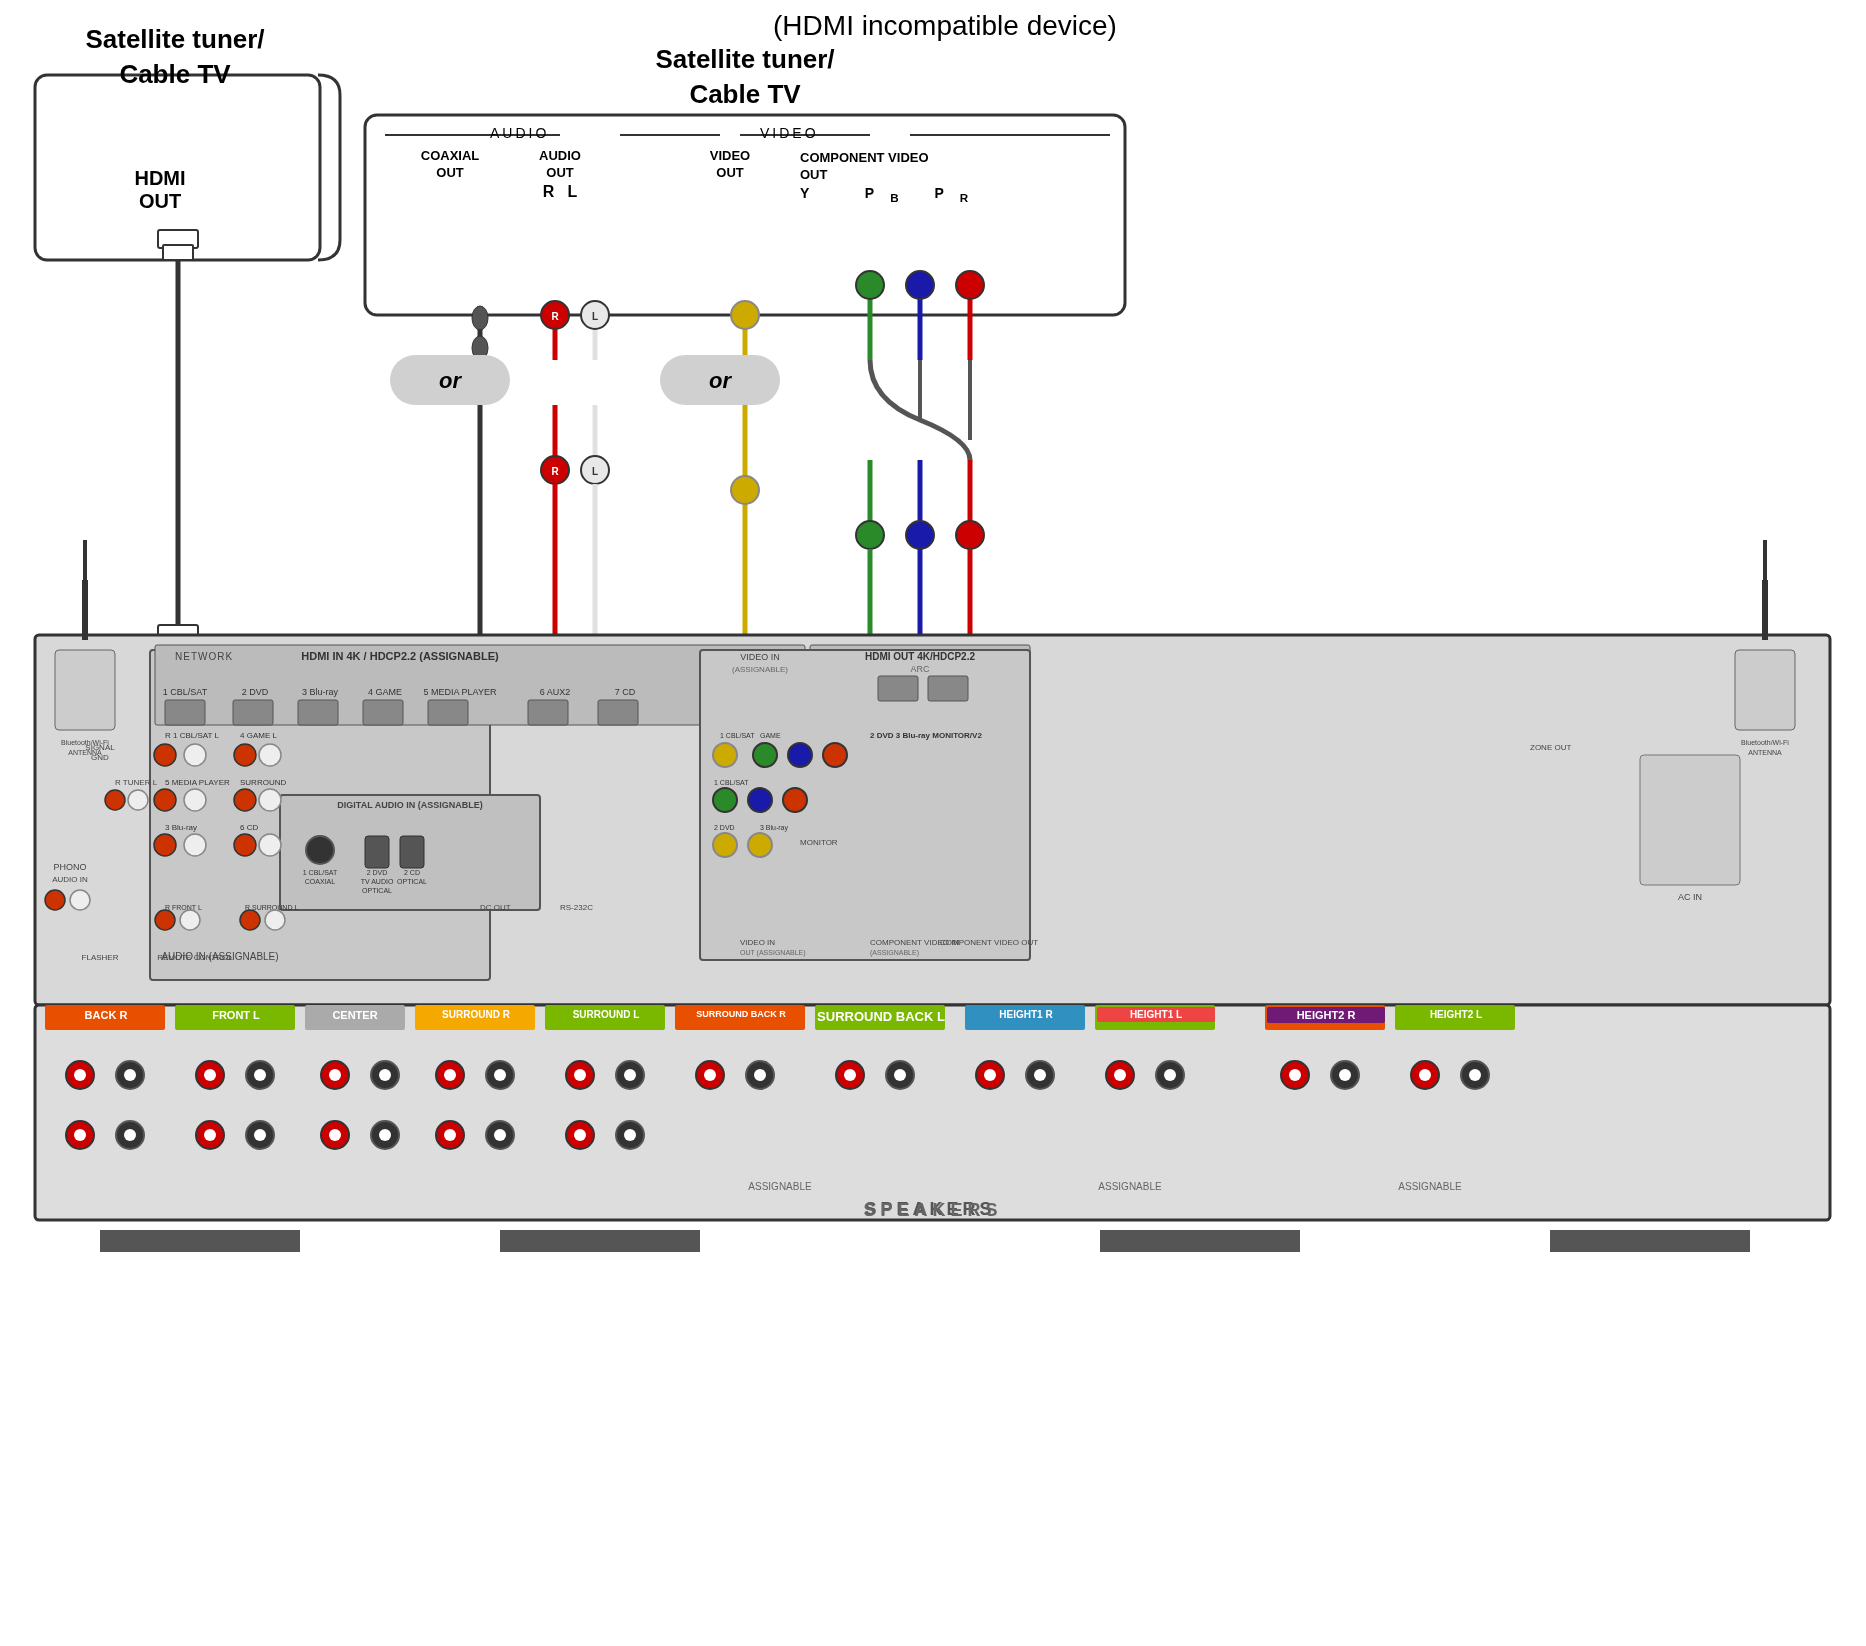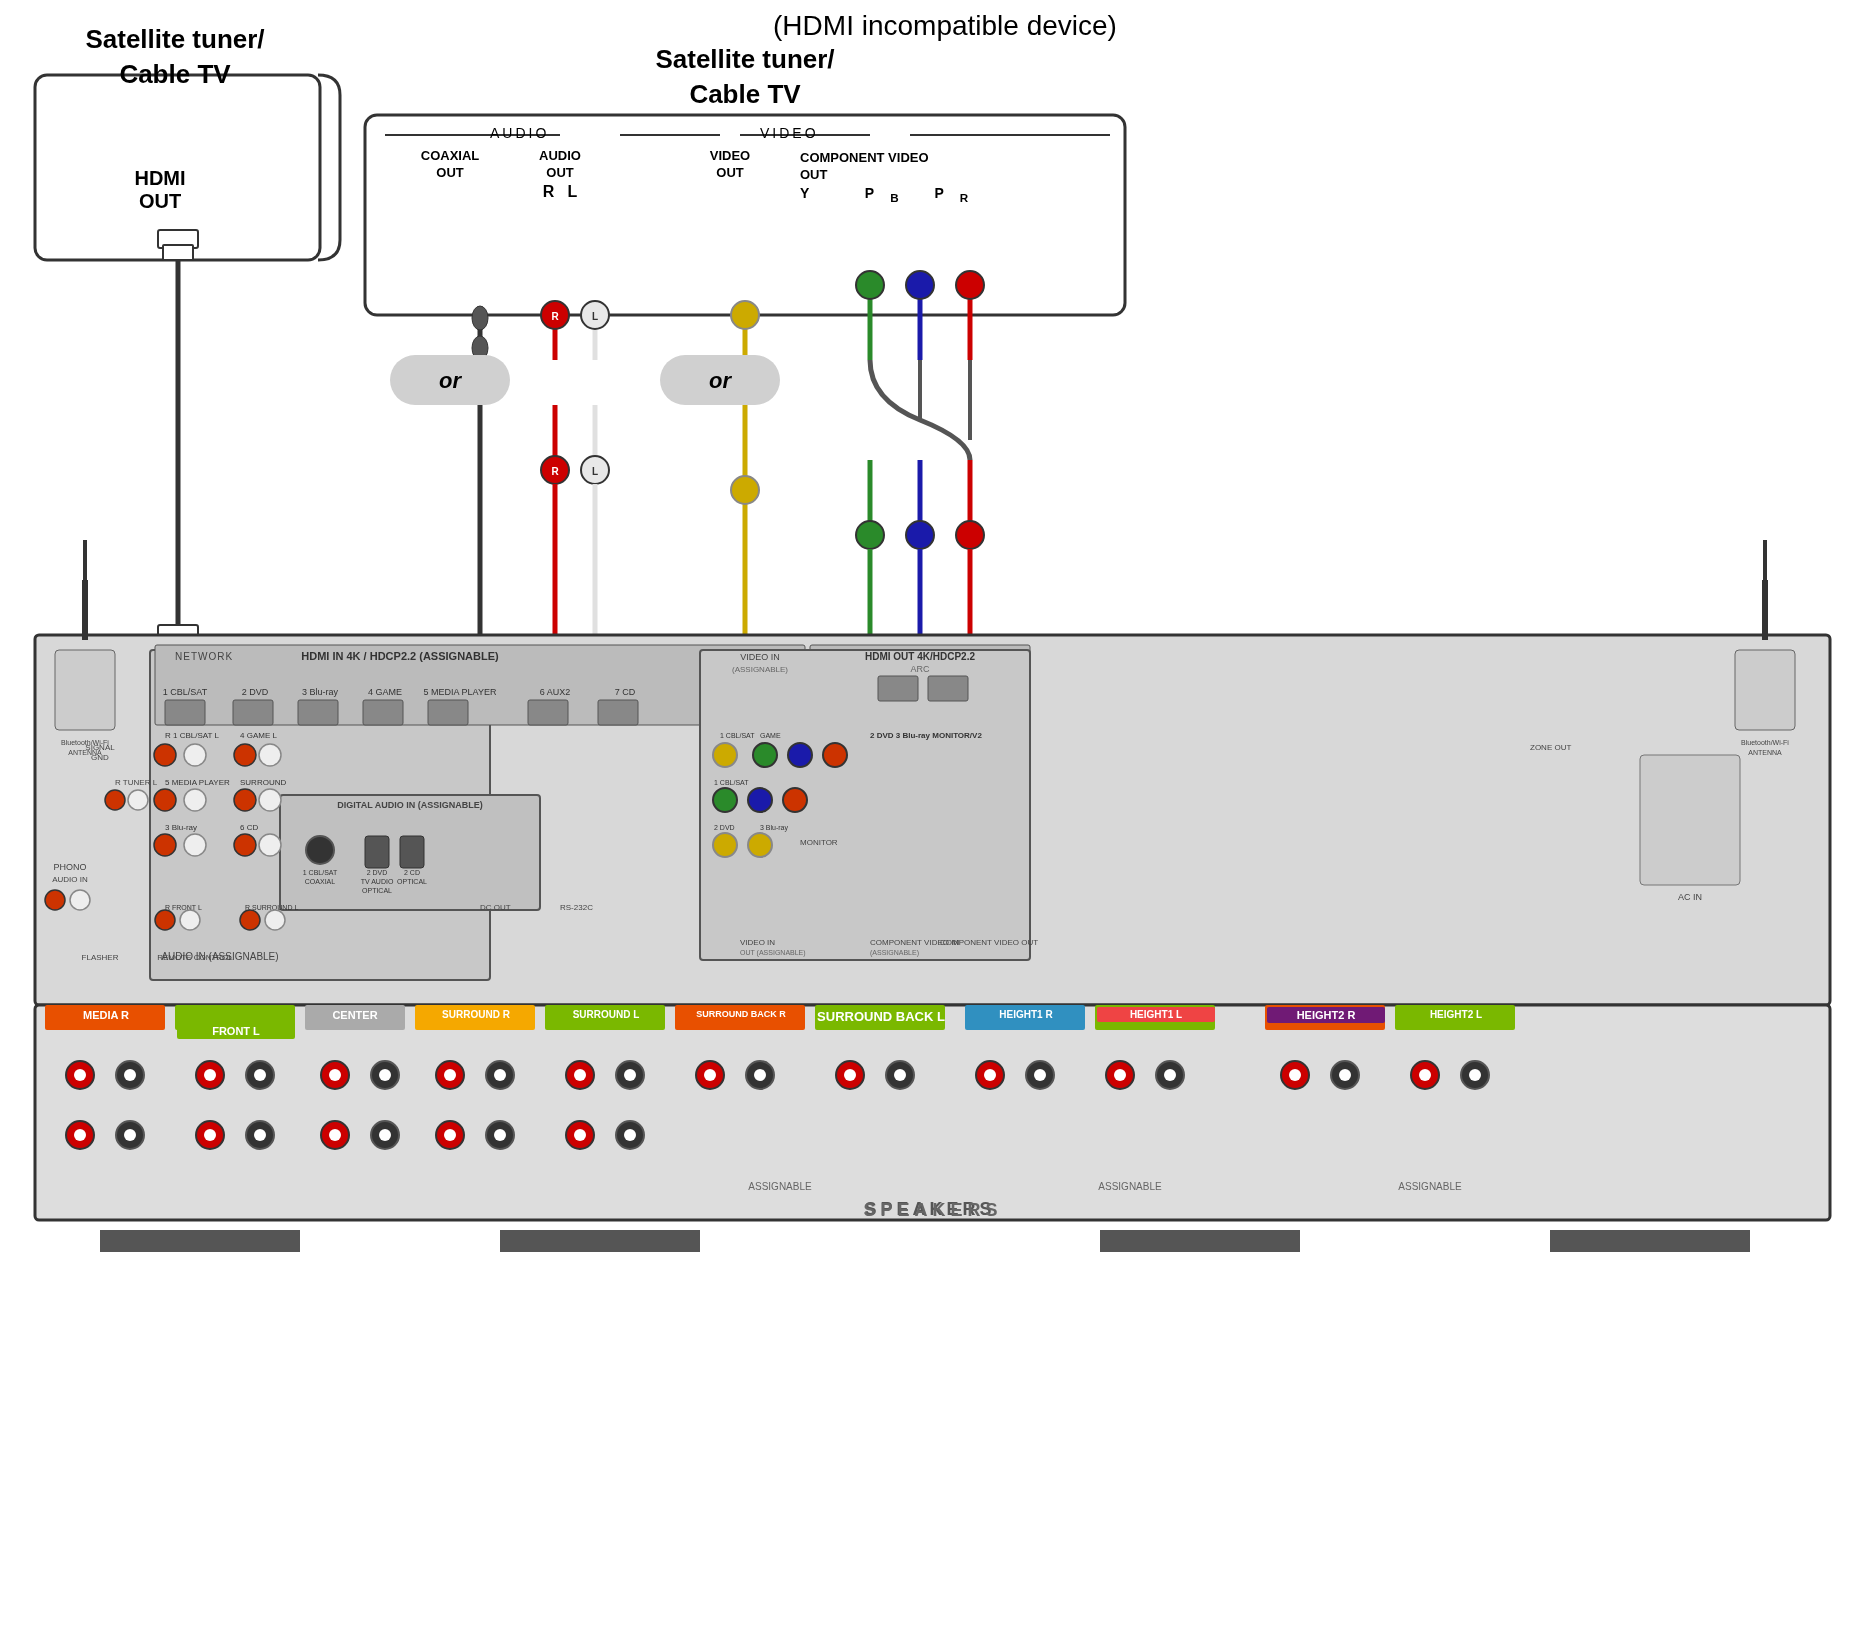--- a/index.html
+++ b/index.html
@@ -418,23 +418,23 @@
     <span>VIDEO</span>
   </div>
 
   <div style="position:absolute; top:148px; left:690px; text-align:center; width:80px; font-size:13px; font-weight:bold; line-height:1.3;">VIDEO<br>OUT</div>
 
   <div style="position:absolute; top:140px; left:800px; text-align:left; width:200px; font-size:13px; font-weight:bold; line-height:1.3;margin-top:10px;">COMPONENT VIDEO<br>OUT<br>
     <span style="font-size:14px; letter-spacing:16px; font-weight:bold;">Y &nbsp;P<sub>B</sub> P<sub>R</sub></span>
   </div>
 
   <div style="position:absolute; top:1007px; left:47px; width:118px; text-align:center; font-size:11px; font-weight:bold; color:white; background:#e85000; padding:2px 0; border-radius:2px;">
-    <span>MEDIA R</span>
-  </div>
-  <div style="position:absolute; top:1007px; left:177px; width:118px; text-align:center; font-size:11px; font-weight:bold; color:white; background:#7ab800; padding:2px 0; border-radius:2px;margin-top:16px;">
+    <span>BACK R</span>
+  </div>
+  <div style="position:absolute; top:1007px; left:177px; width:118px; text-align:center; font-size:11px; font-weight:bold; color:white; background:#7ab800; padding:2px 0; border-radius:2px;">
     <span>FRONT L</span>
   </div>
   <div style="position:absolute; top:1007px; left:307px; width:96px; text-align:center; font-size:11px; font-weight:bold; color:white; background:#aaaaaa; padding:2px 0; border-radius:2px;">
     <span>CENTER</span>
   </div>
   <div style="position:absolute; top:1007px; left:417px; width:118px; text-align:center; font-size:10px; font-weight:bold; color:white; background:#f5a800; padding:2px 0; border-radius:2px;">
     <span>SURROUND R</span>
   </div>
   <div style="position:absolute; top:1007px; left:547px; width:118px; text-align:center; font-size:10px; font-weight:bold; color:white; background:#7ab800; padding:2px 0; border-radius:2px;">
     <span>SURROUND L</span>

